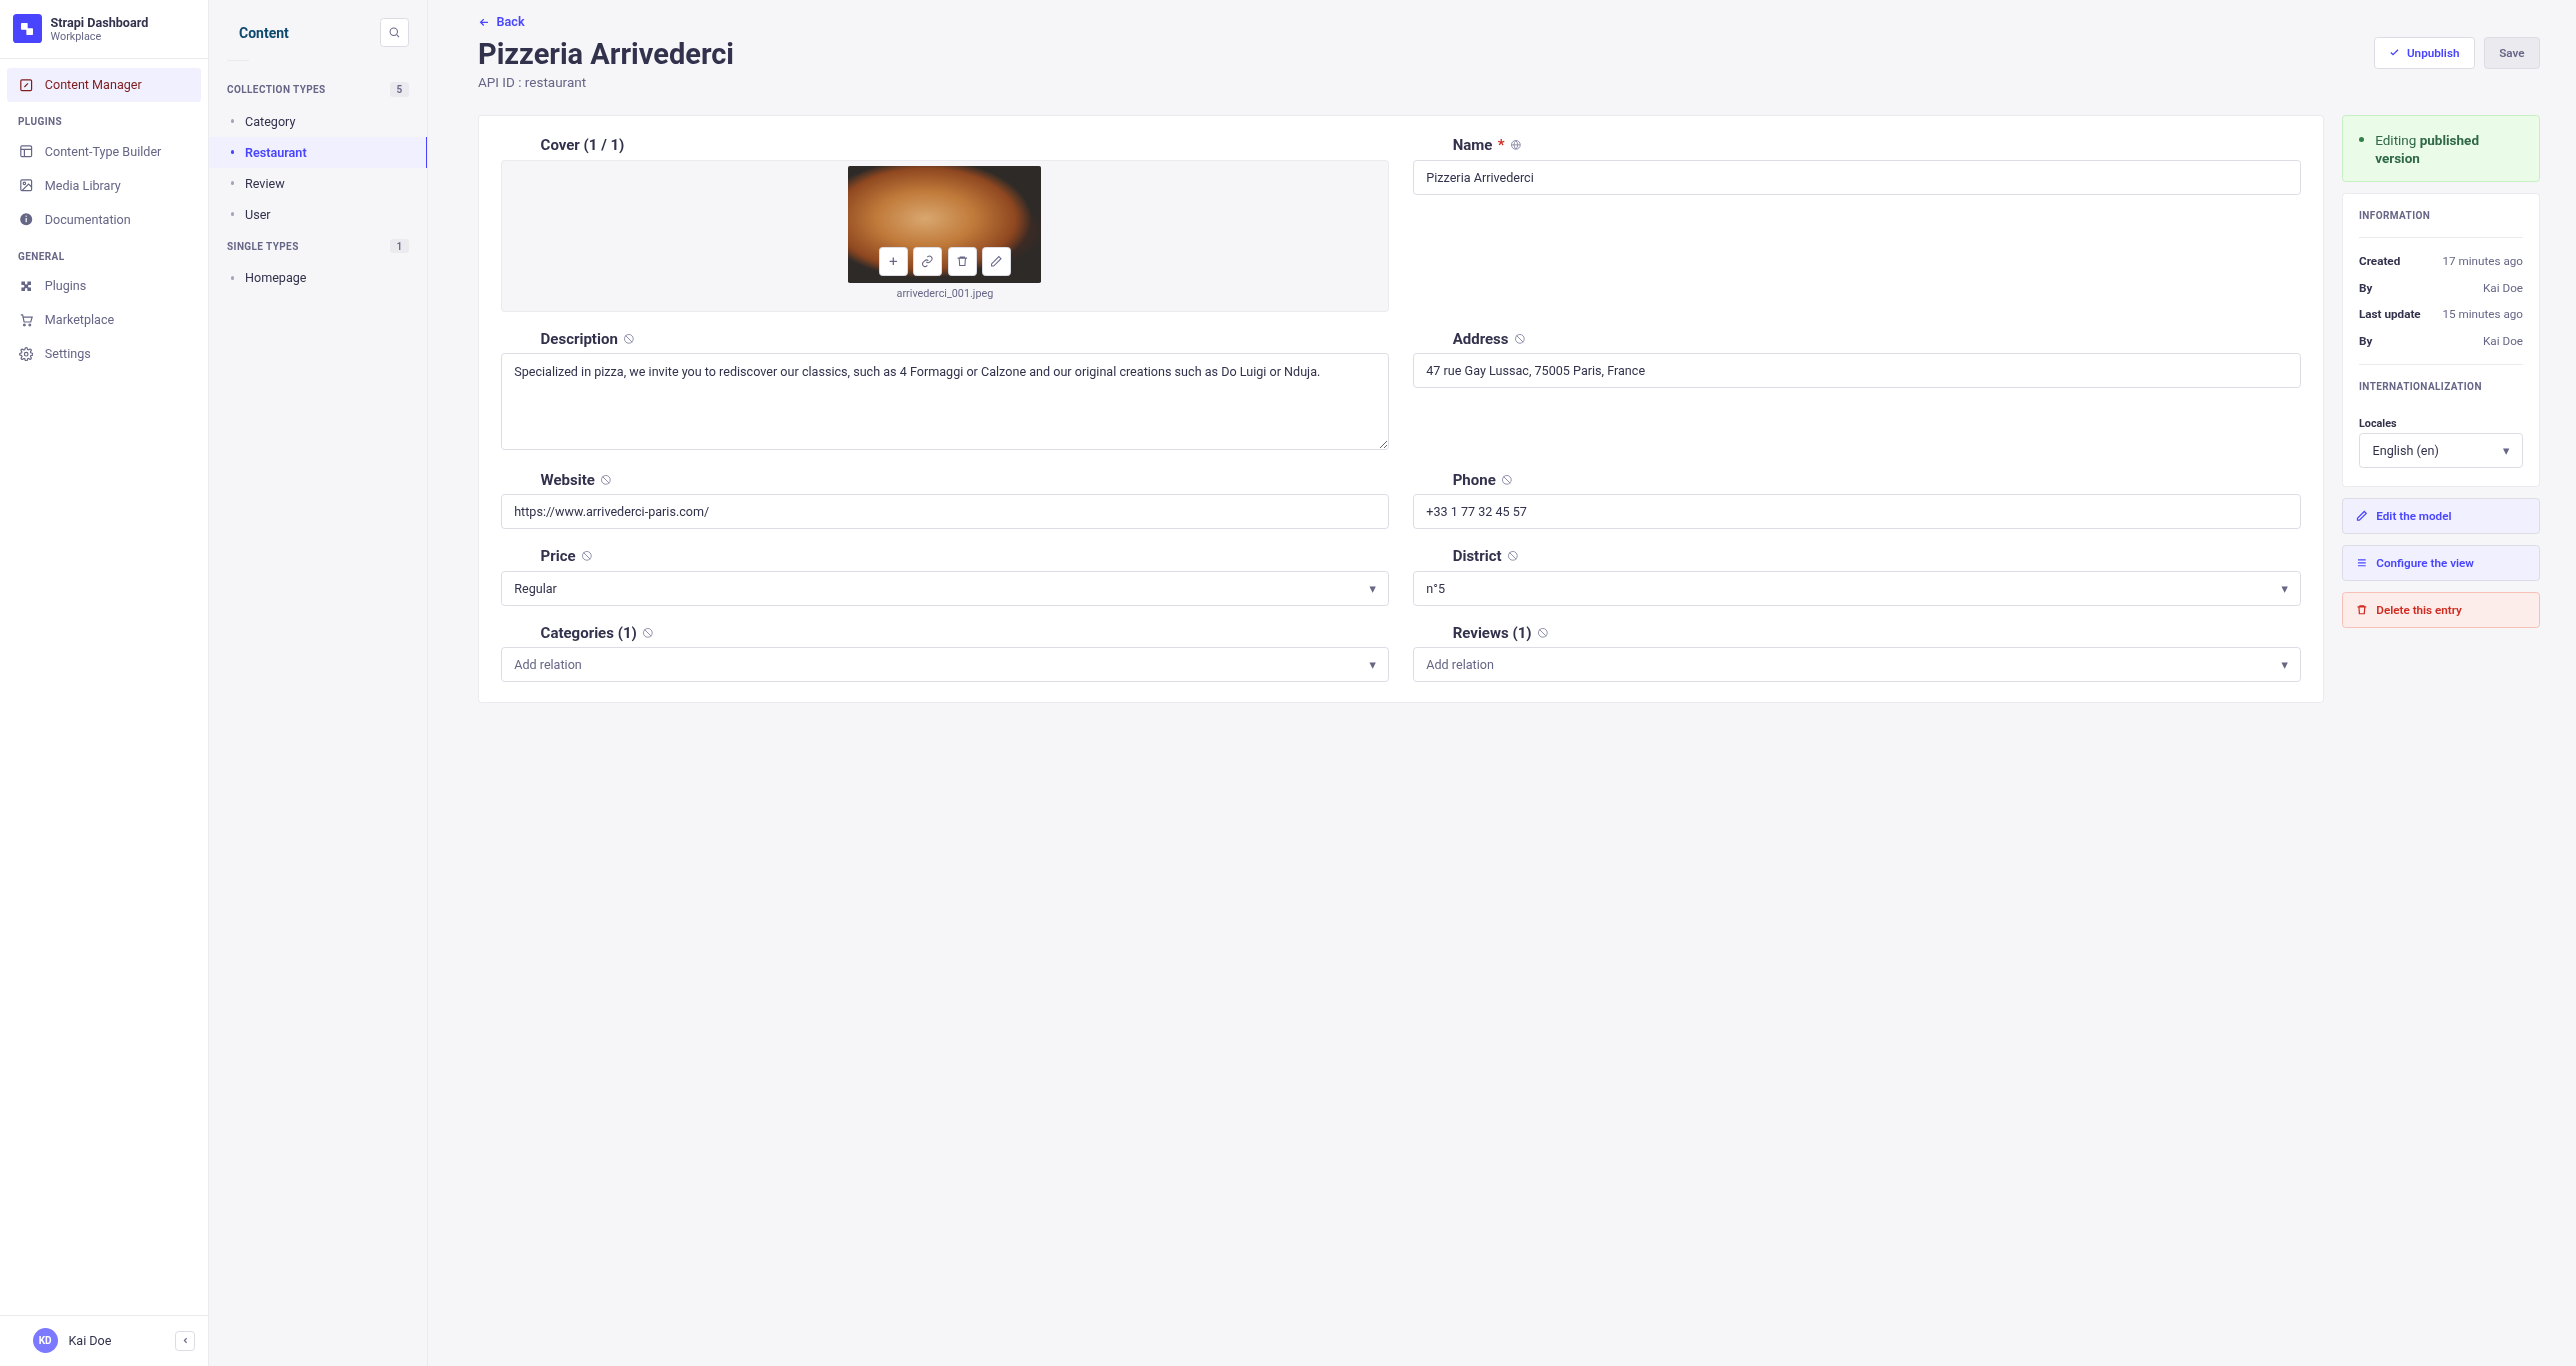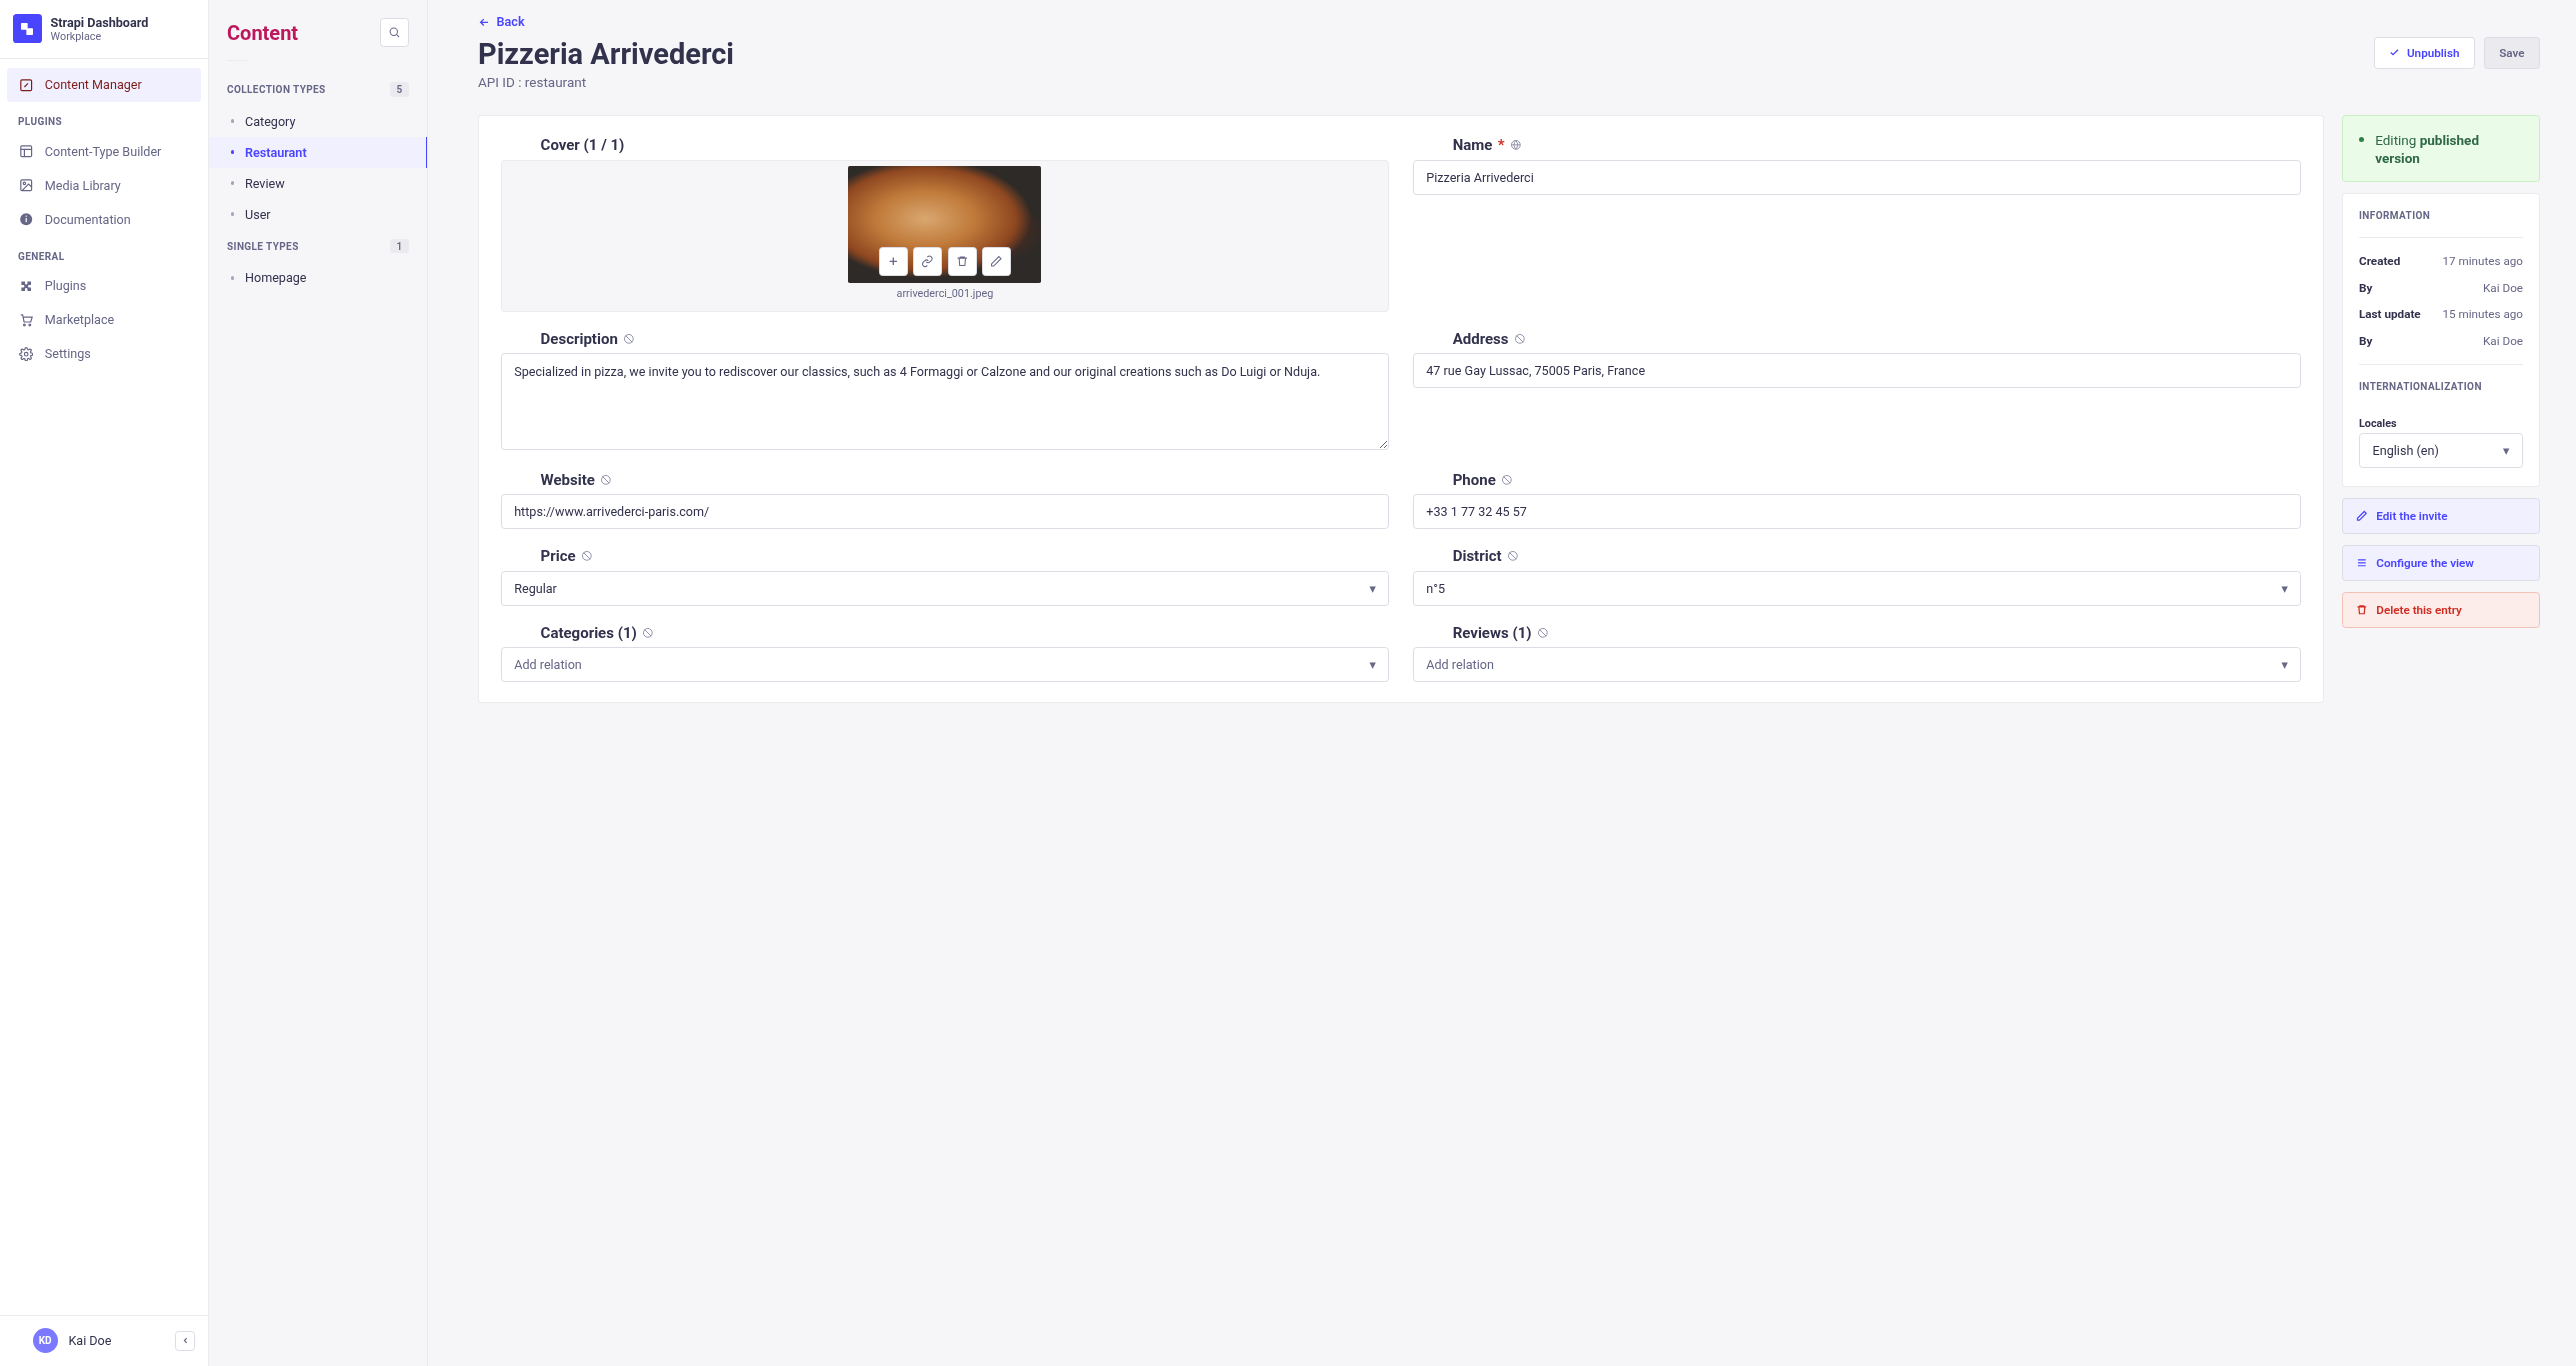--- a/index.html
+++ b/index.html
@@ -18,21 +18,21 @@
 .nav1-item.active { background:#f0f0ff; color:#7f1d1d; font-weight:400; }
 .nav1-item .icon { width:16px; height:16px; display:flex; align-items:center; justify-content:center; }
 .nav1-section { font-size:10px; font-weight:700; color:#666687; letter-spacing:0.4px; padding:14.4px 10.8px 7.2px; }
 .nav1-foot { border-top:0.9px solid #eaeaef; padding:12.6px 12.6px; display:flex; align-items:center; gap:10.8px; }
 .avatar { width:25px; height:25px; border-radius:50%; background:#7b79ff; color:#fff; font-size:10px; font-weight:700; display:flex; align-items:center; justify-content:center;margin-left:20px; }
 .collapse { width:20px; height:20px; border:0.9px solid #dcdce4; border-radius:3.6px; display:flex; align-items:center; justify-content:center; margin-left:auto; cursor:pointer; color:#666687; }
 
 
 .nav2 { width:219px; background:#f6f6f9; border-right:0.9px solid #eaeaef; display:flex; flex-direction:column; }
 .nav2-head { display:flex; align-items:center; justify-content:space-between; padding:18px 18px 12.6px; }
-.nav2-head h2 { font-size:20px; font-weight:700; color:#be185d; }
+.nav2-head h2 { font-size:14px; font-weight:700; color:#0c4a6e;margin-left:12px; }
 .search-btn { width:29px; height:29px; border:0.9px solid #dcdce4; background:#fff; border-radius:3.6px; display:flex; align-items:center; justify-content:center; cursor:pointer; color:#666687; }
 .nav2 hr { border:none; border-top:0.9px solid #eaeaef; margin:0 18px 12.6px; width:21.6px; }
 .nav2-sec { display:flex; align-items:center; justify-content:space-between; padding:9px 18px; font-size:10px; font-weight:700; color:#666687; letter-spacing:0.4px; }
 .nav2-sec .badge { background:#eaeaef; color:#666687; font-size:10px; font-weight:600; padding:1.8px 6.3px; border-radius:3.6px; }
 .nav2-item { display:flex; align-items:center; gap:10.8px; padding:8px 18px; cursor:pointer; color:#32324d; font-size:12.6px; }
 .nav2-item .bullet { width:3.6px; height:3.6px; background:#a5a5ba; border-radius:50%; margin-left:3.6px; }
 .nav2-item.active { background:#f0f0ff; color:#4945ff; font-weight:600; border-right:1.8px solid #4945ff; }
 .nav2-item.active .bullet { background:#4945ff; }
 
 
@@ -433,21 +433,21 @@
           <div class="locales-label">Locales</div>
           <div class="select">
             <span>English (en)</span>
             <span class="caret">▾</span>
           </div>
         </div>
         <button class="side-btn">
           <svg width="11.7" height="11.7" viewBox="0 0 24 24" fill="none" stroke="currentColor" stroke-width="2.5">
               <path d="M17 3l4 4L7 21H3v-4L17 3z"></path>
             </svg>
-          <span>Edit the invite</span>
+          <span>Edit the model</span>
         </button>
         <button class="side-btn">
           <svg width="11.7" height="11.7" viewBox="0 0 24 24" fill="none" stroke="currentColor" stroke-width="2.5">
               <path d="M4 6h16M4 12h16M4 18h16"></path>
             </svg>
           <span>Configure the view</span>
         </button>
         <button class="side-btn danger">
           <svg width="11.7" height="11.7" viewBox="0 0 24 24" fill="none" stroke="currentColor" stroke-width="2.5">
               <path d="M3 6h18M8 6V4h8v2M6 6l1 14h10l1-14"></path>

